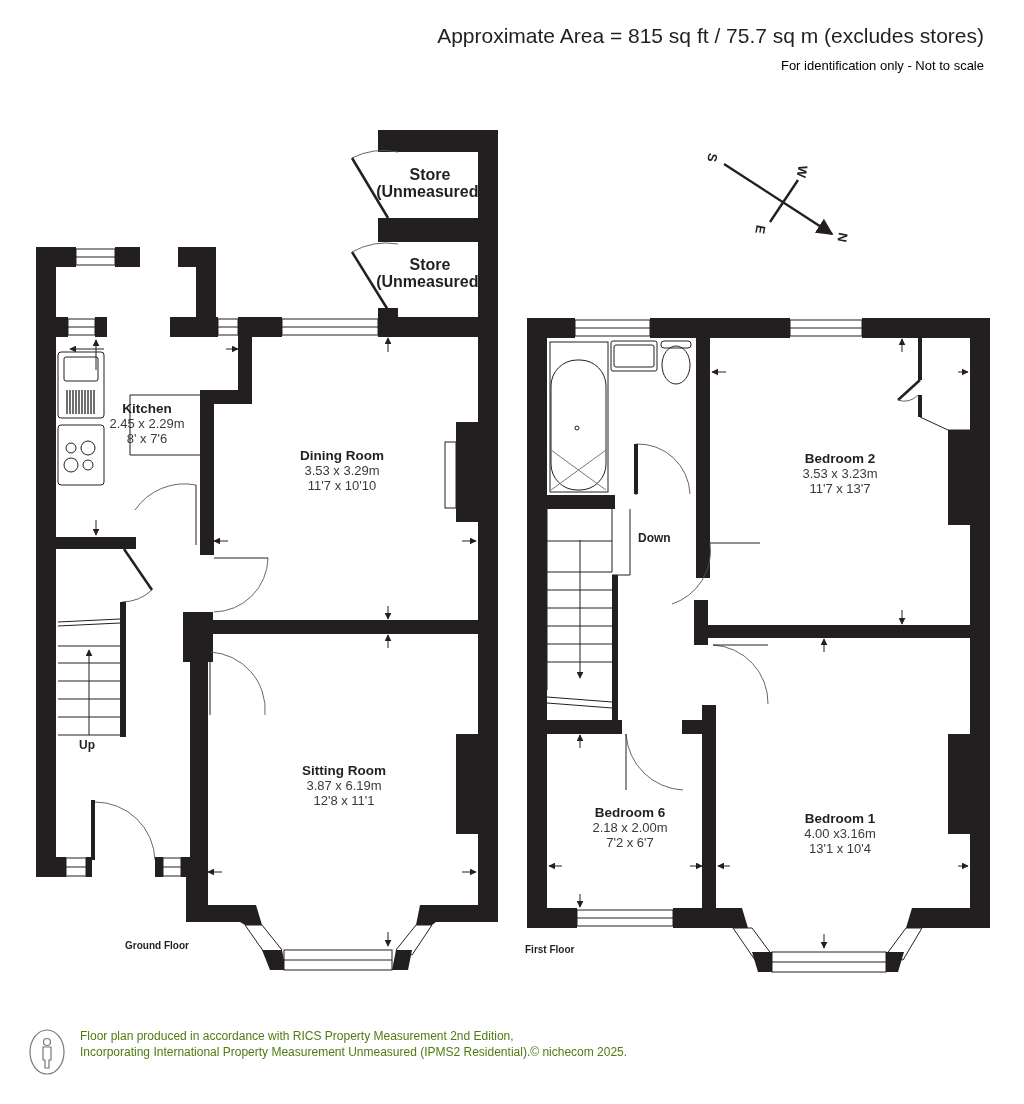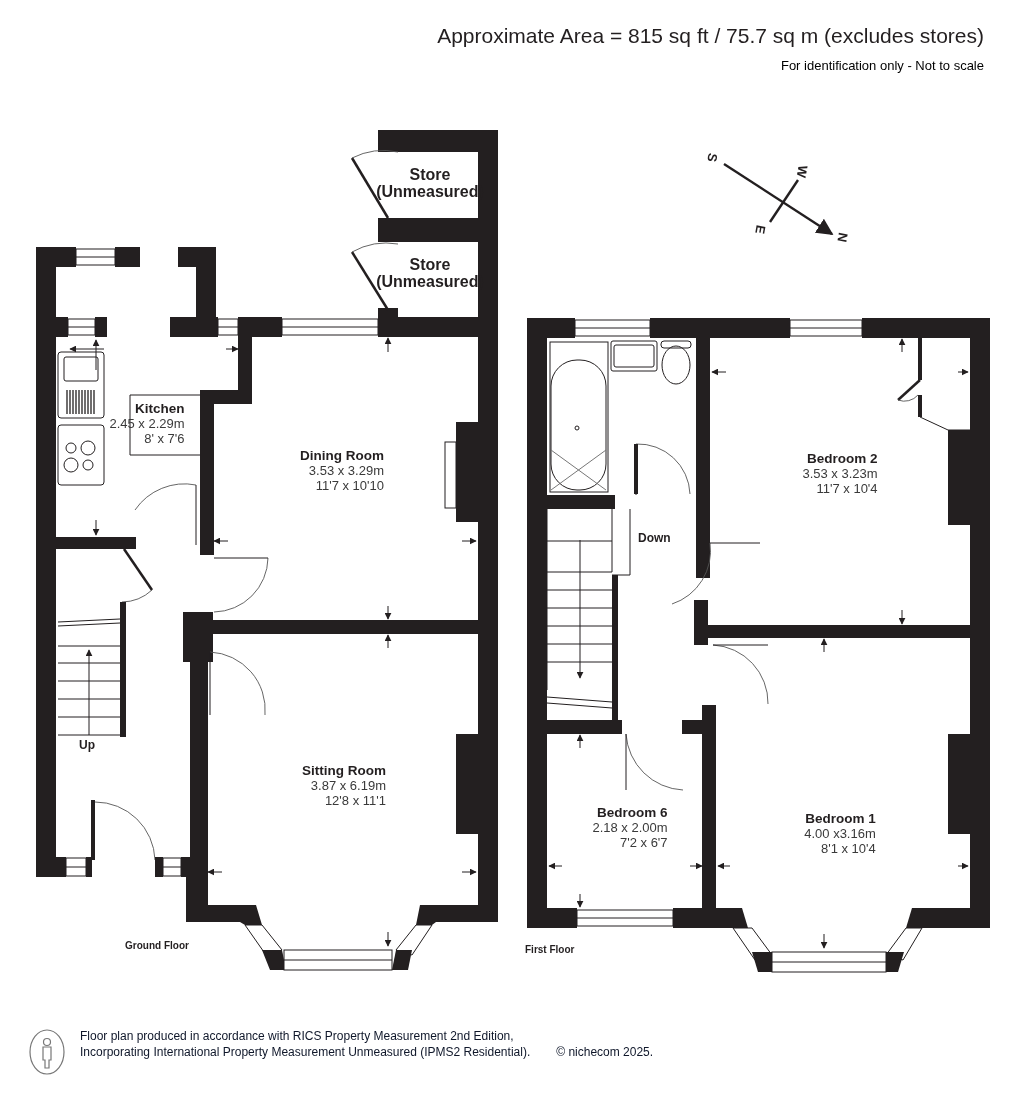--- a/index.html
+++ b/index.html
@@ -6,28 +6,28 @@
   body { width: 1024px; height: 1104px; position: relative; overflow: hidden; font-family: "Liberation Sans", sans-serif; color: #231f20; }
   .header-title { position: absolute; right: 40px; top: 24px; font-size: 21px; color: #231f20; white-space: nowrap; }
   .header-sub { position: absolute; right: 40px; top: 58px; font-size: 13px; color: #000000; white-space: nowrap; }
   svg.plan { position: absolute; left: 0; top: 0; }
   .wall { fill: #231f20; }
   .thin { stroke: #231f20; stroke-width: 1; fill: none; }
   .thin-grey { stroke: #777; stroke-width: 1; fill: none; }
   .win { fill: #fff; stroke: #231f20; stroke-width: 1; }
   .door-leaf { stroke: #231f20; stroke-width: 2.5; fill: none; }
   .arc { stroke: #555; stroke-width: 0.9; fill: none; }
-  .room-label { position: absolute; text-align: right; font-size: 13px; line-height: 15px; color: #3a3a3a; white-space: nowrap; transform: translateX(-50%); }
+  .room-label { position: absolute; text-align: center; font-size: 13px; line-height: 15px; color: #3a3a3a; white-space: nowrap; transform: translateX(-50%); }
   .room-label .name { font-weight: bold; color: #231f20; font-size: 13.5px; }
   .floor-label { position: absolute; font-weight: bold; font-size: 10px; color: #231f20; }
   .stair-label { position: absolute; font-weight: bold; font-size: 12px; color: #231f20; }
   .store-label { position: absolute; text-align: center; font-weight: bold; font-size: 16px; line-height: 17px; color: #231f20; transform: translateX(-50%); }
   .compass-letter { position: absolute; font-weight: bold; font-size: 13px; color: #231f20; }
-  .footer { position: absolute; left: 80px; top: 1028px; font-size: 12px; line-height: 16px; color: #0f172a; }
-  .footer .copy { margin-left: 26px; }
+  .footer { position: absolute; left: 80px; top: 1028px; font-size: 12px; line-height: 16px; color: #4d7c0f; }
+  .footer .copy { margin-left: 0; }
 </style>
 </head>
 <body>
 
 <div class="header-title">Approximate Area = 815 sq ft / 75.7 sq m (excludes stores)</div>
 <div class="header-sub">For identification only - Not to scale</div>
 
 <svg class="plan" width="1024" height="1104" viewBox="0 0 1024 1104" xmlns="http://www.w3.org/2000/svg">
   <defs>
     <marker id="ah" viewBox="0 0 10 10" refX="9" refY="5" markerWidth="7" markerHeight="7" orient="auto">
@@ -305,31 +305,31 @@
   <div class="name">Sitting Room</div>
   <div>3.87 x 6.19m</div>
   <div>12'8 x 11'1</div>
 </div>
 <div class="stair-label" style="left:79px; top:738px;">Up</div>
 <div class="floor-label" style="left:125px; top:940px;">Ground Floor</div>
 
 <div class="room-label" style="left:840px; top:451px;">
   <div class="name">Bedroom 2</div>
   <div>3.53 x 3.23m</div>
-  <div>11'7 x 10'4</div>
+  <div>11'7 x 13'7</div>
 </div>
 <div class="room-label" style="left:630px; top:805px;">
   <div class="name">Bedroom 6</div>
   <div>2.18 x 2.00m</div>
   <div>7'2 x 6'7</div>
 </div>
 <div class="room-label" style="left:840px; top:811px;">
   <div class="name">Bedroom 1</div>
   <div>4.00 x3.16m</div>
-  <div>8'1 x 10'4</div>
+  <div>13'1 x 10'4</div>
 </div>
 <div class="stair-label" style="left:638px; top:531px;">Down</div>
 <div class="floor-label" style="left:525px; top:944px;">First Floor</div>
 
 <div class="footer">
   <div>Floor plan produced in accordance with RICS Property Measurement 2nd Edition,</div>
   <div><span>Incorporating International Property Measurement Unmeasured (IPMS2 Residential).</span><span class="copy">© nichecom 2025.</span></div>
 </div>
 
 </body></html>

